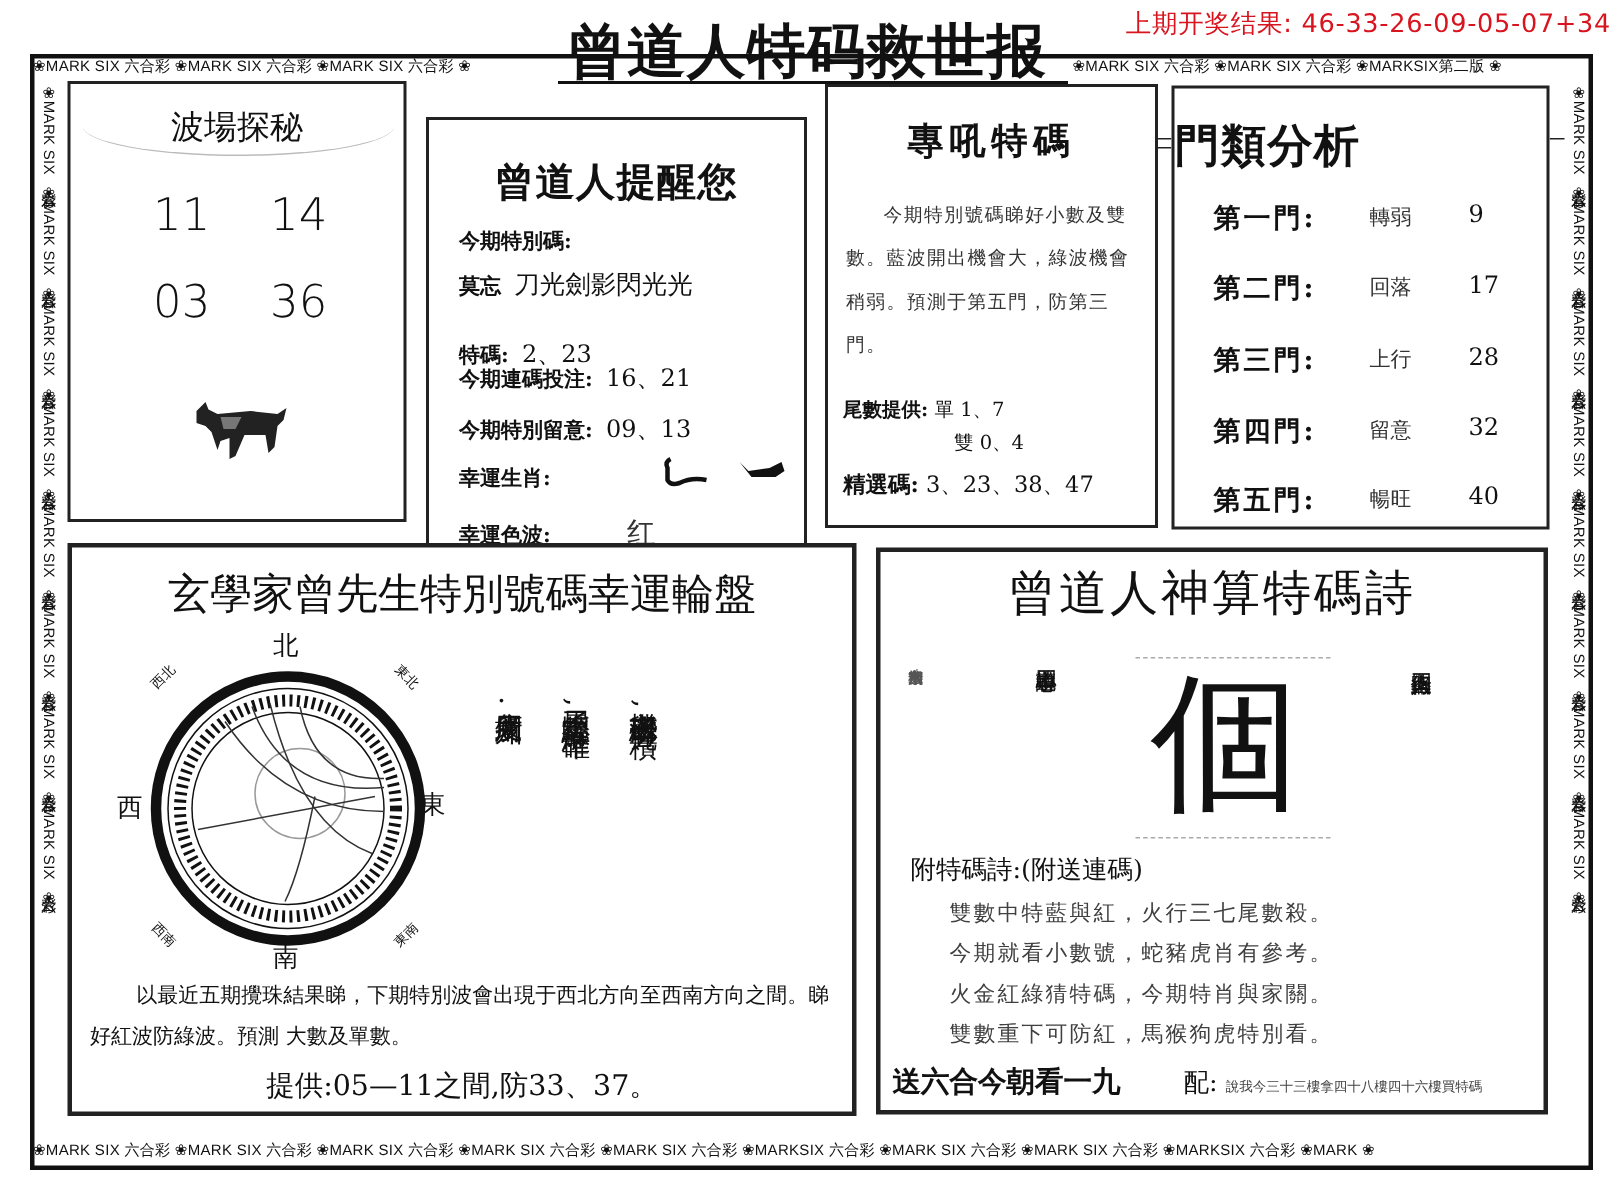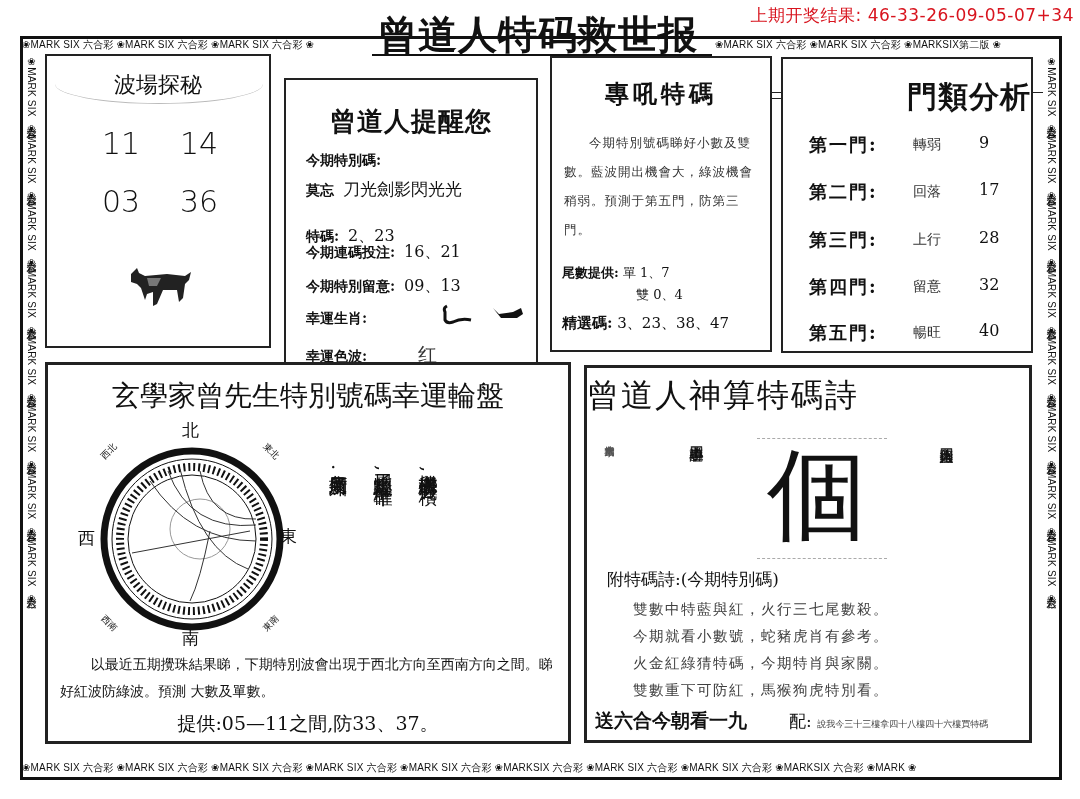--- a/index.html
+++ b/index.html
@@ -39,37 +39,37 @@
   
   #b3 { left: 550px; top: 56px; width: 222px; height: 296px; }
   #b3 .title { text-align: center; font-size: 24px; font-weight: bold; margin-top: 20px; letter-spacing: 4px; font-family: "DejaVu Sans", sans-serif; }
   #b3 .para { position: absolute; left: 12px; top: 70px; width: 200px; font-size: 12.5px; line-height: 29px; text-indent: 2em; color: #333; letter-spacing: 1px; }
   #b3 .tail { position: absolute; left: 10px; font-size: 13px; white-space: nowrap; }
   #b3 .tail b { font-weight: bold; }
   #b3 .pick { position: absolute; left: 10px; top: 256px; font-size: 15px; white-space: nowrap; }
 
   
   #b4 { left: 781px; top: 57px; width: 252px; height: 296px; }
-  #b4 .title { text-align: right; font-size: 30px; font-weight: bold; margin-top: 18px; font-family: "DejaVu Sans", sans-serif; letter-spacing: 1px; }
+  #b4 .title { text-align: left; font-size: 30px; font-weight: bold; margin-top: 18px; font-family: "DejaVu Sans", sans-serif; letter-spacing: 1px; }
   #b4 .door { position: absolute; left: 26px; width: 210px; font-size: 18px; white-space: nowrap; }
   #b4 .door .lbl { font-weight: bold; letter-spacing: 2px; }
   #b4 .door .kw { position: absolute; left: 104px; top: 3px; font-size: 14px; color: #333; }
   #b4 .door .n { position: absolute; left: 170px; top: 0; font-size: 16px; }
 
   
   #b5 { left: 45px; top: 362px; width: 526px; height: 382px; border-width: 3px; }
   #b5 .title { text-align: center; font-size: 28px; margin-top: 12px; letter-spacing: 0; }
   .wheel { position: absolute; left: 22px; top: 56px; width: 240px; height: 228px; }
   .vert { position: absolute; writing-mode: vertical-rl; font-size: 19px; line-height: 22px; letter-spacing: 1px; }
   #b5 .desc { position: absolute; left: 12px; top: 286px; width: 500px; font-size: 14px; line-height: 27px; text-indent: 2.2em; }
   #b5 .provide { position: absolute; left: 0; width: 100%; top: 346px; text-align: center; font-size: 19px; }
 
   
   #b6 { left: 584px; top: 365px; width: 448px; height: 378px; border-width: 3px; }
-  #b6 .title { text-align: left; font-size: 32px; margin-top: 6px; letter-spacing: 2px; font-family: "DejaVu Sans", sans-serif; font-weight: normal; }
+  #b6 .title { text-align: center; font-size: 32px; margin-top: 6px; letter-spacing: 2px; font-family: "DejaVu Sans", sans-serif; font-weight: normal; }
   #b6 .big { position: absolute; left: 180px; top: 72px; font-size: 100px; line-height: 110px; font-family: "DejaVu Sans", sans-serif; }
   #b6 .dash { position: absolute; left: 170px; width: 130px; border-top: 1px dashed #aaa; }
   #b6 .vsmall { position: absolute; writing-mode: vertical-rl; font-size: 10px; line-height: 12px; color: #555; }
   #b6 .vmid { position: absolute; writing-mode: vertical-rl; font-size: 14px; line-height: 16px; }
   #b6 .sub { position: absolute; left: 20px; top: 200px; font-size: 17px; }
   #b6 .poem { position: absolute; left: 46px; top: 228px; font-size: 14.5px; line-height: 27px; letter-spacing: 1.5px; color: #404040; }
   #b6 .send { position: absolute; left: 8px; top: 340px; font-size: 19px; font-weight: bold; white-space: nowrap; }
   #b6 .pair { position: absolute; left: 202px; top: 342px; font-size: 17px; white-space: nowrap; }
   #b6 .pair small { font-size: 9px; color: #444; }
 
@@ -226,21 +226,21 @@
 </div>
 
 <div class="box" id="b6">
   <div class="title">曾道人神算特碼詩</div>
   <div class="vsmall" style="left:16px;top:70px;">第六十八期玄機字</div>
   <div class="vmid" style="left:102px;top:68px;">道說心中三四事</div>
   <div class="dash" style="top:70px;"></div>
   <div class="big">個</div>
   <div class="dash" style="top:190px;"></div>
   <div class="vmid" style="left:352px;top:70px;">路上行人三四個</div>
-  <div class="sub">附特碼詩:(今期特別碼)</div>
+  <div class="sub">附特碼詩:(附送連碼)</div>
   <div class="poem">
     <div>雙數中特藍與紅，火行三七尾數殺。</div>
     <div>今期就看小數號，蛇豬虎肖有參考。</div>
     <div>火金紅綠猜特碼，今期特肖與家關。</div>
     <div>雙數重下可防紅，馬猴狗虎特別看。</div>
   </div>
   <div class="send">送六合今朝看一九</div>
   <div class="pair">
     <span>配:</span>
     <small>說我今三十三樓拿四十八樓四十六樓買特碼</small>

